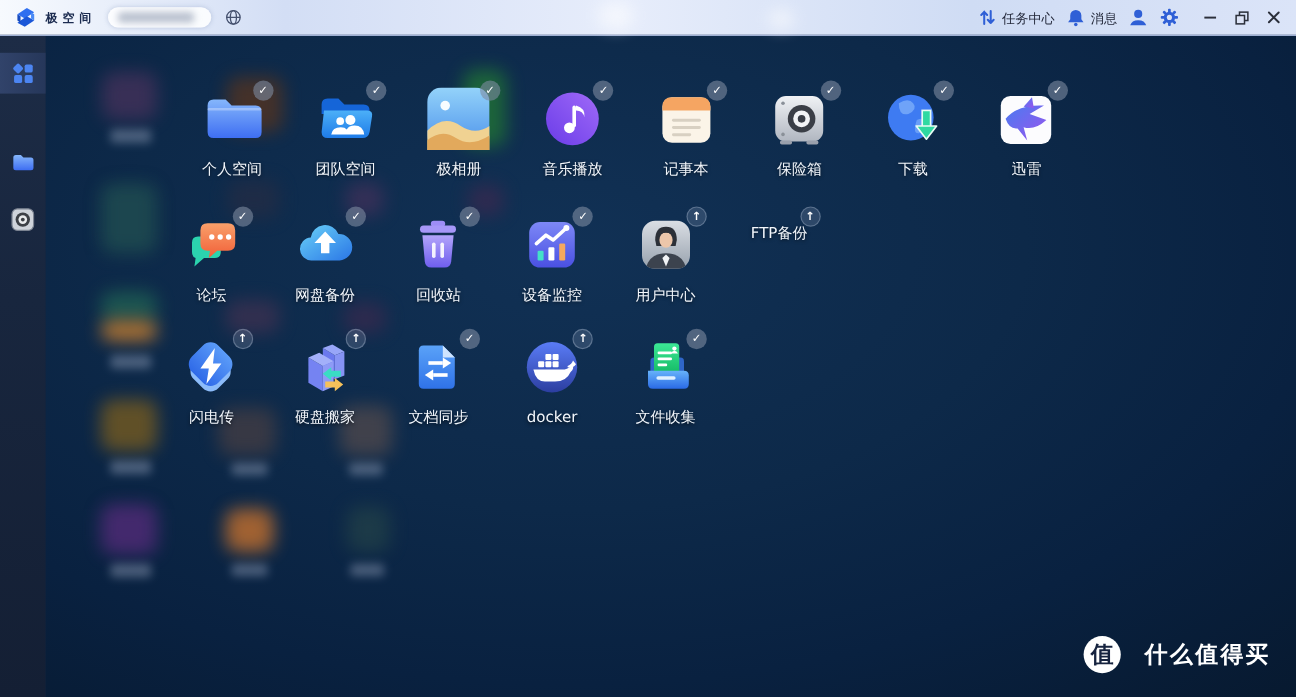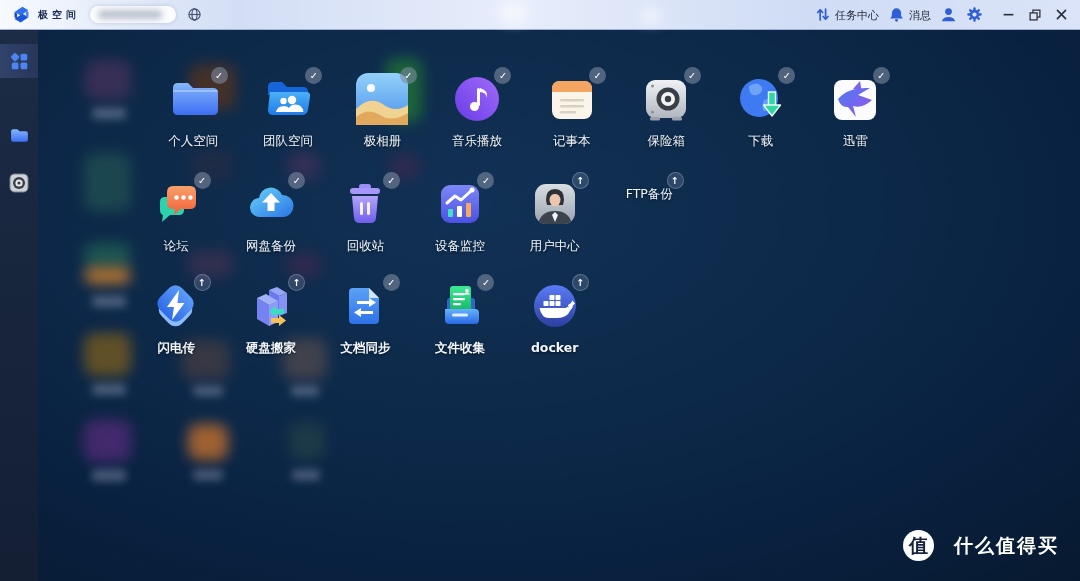--- a/index.html
+++ b/index.html
@@ -443,21 +443,21 @@
         </div>
         <span class="badge update"></span>
         <span class="applabel">用户中心</span>
       </div>
       <div class="cell">
         <span class="badge update"></span>
         <span class="applabel">FTP备份</span>
       </div>
     </div>
 
-    <div class="approw" style="left:91px; top:250px;font-weight:bold;">
+    <div class="approw" style="left:91px; top:250px;">
       <div class="cell">
         <div class="ic">
           <svg viewBox="0 0 52 52">
             <rect x="11" y="15" width="29" height="29" rx="9" transform="rotate(45 25.5 29.5)" fill="#8cbcfa"></rect>
             <rect x="10" y="8" width="31" height="31" rx="9" transform="rotate(45 25.5 23.5)" fill="url(#gLight)"></rect>
             <polygon points="29,10 17,27 24,27 22,40 34.5,23 27.5,23" fill="#fff"></polygon>
             </svg>
         </div>
         <span class="badge update"></span>
         <span class="applabel">闪电传</span>
@@ -484,58 +484,58 @@
             <path d="M14 8h16l10 10v22q0 4-4 4H14q-4 0-4-4V12q0-4 4-4z" fill="url(#gDocBlue)"></path>
             <path d="M30 8l10 10H30z" fill="#cfe4fd"></path>
             <rect x="18" y="21" width="12" height="3" fill="#fff"></rect>
               <polygon points="30,18 37,22.5 30,27" fill="#fff"></polygon>
             <rect x="22" y="31" width="12" height="3" fill="#fff"></rect>
               <polygon points="22,28 15,32.5 22,37" fill="#fff"></polygon>
             </svg>
         </div>
         <span class="badge check"></span>
         <span class="applabel">文档同步</span>
+      </div>
+      <div class="cell">
+        <div class="ic">
+          <svg viewBox="0 0 52 52">
+              <circle cx="26" cy="26" r="21" fill="url(#gDocker)"></circle>
+            <g fill="#fff">
+              <rect x="14.5" y="21" width="5" height="5" rx=".8"></rect>
+                <rect x="20.5" y="21" width="5" height="5" rx=".8"></rect>
+                <rect x="26.5" y="21" width="5" height="5" rx=".8"></rect>
+              <rect x="20.5" y="15" width="5" height="5" rx=".8"></rect>
+                <rect x="26.5" y="15" width="5" height="5" rx=".8"></rect>
+              <path d="M10.5 28h26q4-1 6.5-4.5 2 3.5-1.5 6.5-3.5 8-13 8h-8.5q-7.5 0-9.5-10z"></path>
+              <path d="M39 25q3.5-1.5 4.5-4.5l2.5 3q-2.5 3.5-7 2.5z"></path>
+            </g>
+            </svg>
+        </div>
+        <span class="badge update"></span>
+        <span class="applabel">docker</span>
       </div>
       <div class="cell">
         <div class="ic">
           <svg viewBox="0 0 52 52">
             <rect x="13" y="18" width="28" height="16" rx="3" fill="#2f66c8"></rect>
             <rect x="16" y="6" width="21" height="26" rx="3" fill="url(#gGreen)"></rect>
             <g fill="#fff">
               <rect x="19" y="13" width="12" height="2.2" rx="1"></rect>
                 <rect x="19" y="18" width="12" height="2.2" rx="1"></rect>
                 <rect x="19" y="23" width="8" height="2.2" rx="1"></rect>
               <circle cx="33" cy="10.5" r="1.8"></circle>
                 <path d="M30 14.5q1-2.3 3-2.3t3 2.3z"></path>
             </g>
             <path d="M11 29h30q4 0 4 4v7q0 4-4 4H15q-4 0-4-4z" fill="url(#gTray)"></path>
             <rect x="18" y="33.5" width="16" height="3" rx="1.5" fill="#dff0ff"></rect>
             </svg>
         </div>
         <span class="badge check"></span>
         <span class="applabel">文件收集</span>
       </div>
-      <div class="cell">
-        <div class="ic">
-          <svg viewBox="0 0 52 52">
-              <circle cx="26" cy="26" r="21" fill="url(#gDocker)"></circle>
-            <g fill="#fff">
-              <rect x="14.5" y="21" width="5" height="5" rx=".8"></rect>
-                <rect x="20.5" y="21" width="5" height="5" rx=".8"></rect>
-                <rect x="26.5" y="21" width="5" height="5" rx=".8"></rect>
-              <rect x="20.5" y="15" width="5" height="5" rx=".8"></rect>
-                <rect x="26.5" y="15" width="5" height="5" rx=".8"></rect>
-              <path d="M10.5 28h26q4-1 6.5-4.5 2 3.5-1.5 6.5-3.5 8-13 8h-8.5q-7.5 0-9.5-10z"></path>
-              <path d="M39 25q3.5-1.5 4.5-4.5l2.5 3q-2.5 3.5-7 2.5z"></path>
-            </g>
-            </svg>
-        </div>
-        <span class="badge update"></span>
-        <span class="applabel">docker</span>
-      </div>
     </div>
 
     <div class="watermark">
       <div class="wm-circle">值</div>
       <div class="wm-text">什么值得买</div>
     </div>
   </div>
 </div>
 
 </body></html>

